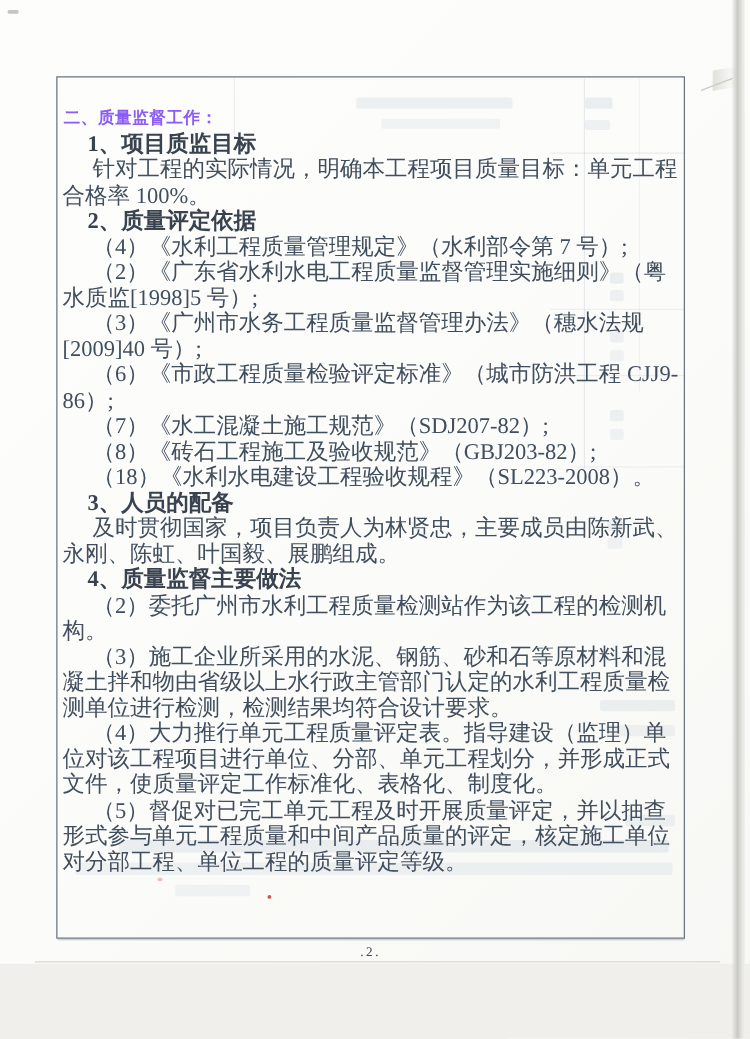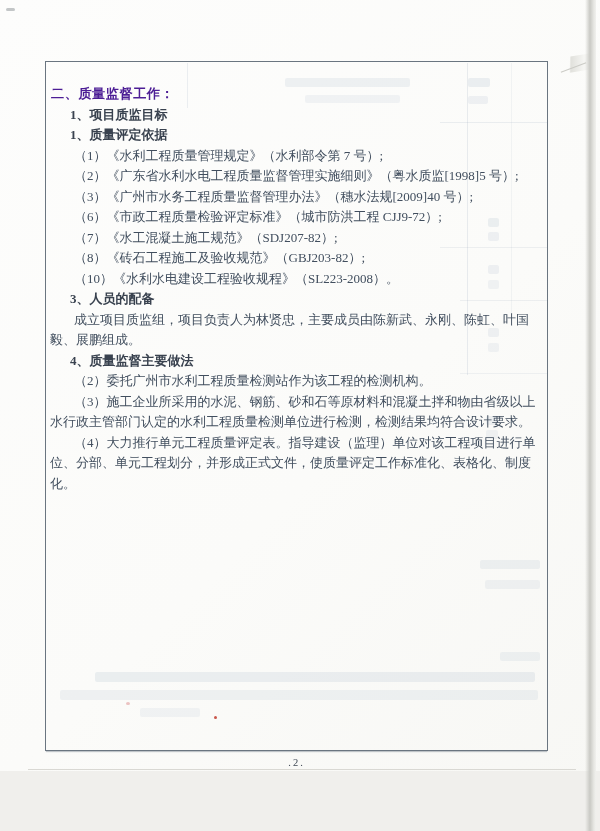--- a/index.html
+++ b/index.html
@@ -56,26 +56,26 @@
     position:absolute;left:45px;top:61px;width:503px;height:690px;
     border:1.5px solid #6a7580;box-sizing:border-box;
     box-shadow:0 2px 1px -1px rgba(120,130,142,.45);
     background:transparent;
   }
   .content{
     position:absolute;left:50px;top:84px;width:497px;
     color:#414e5e;
   }
   .content p{
-    margin:0;font-size:13px;line-height:20.5px;
+    margin:0;font-size:18px;line-height:20.5px;
     letter-spacing:0;
   }
   p.h1{
     font-family:"Liberation Sans","DejaVu Sans",sans-serif;
-    font-weight:bold;font-size:13.2px;color:#4c1d95;
+    font-weight:bold;font-size:13.2px;color:#8b5cf6;
     letter-spacing:.5px;margin-left:1px;
   }
   p.sub{
     font-weight:bold;color:#39424f;text-indent:20px;
   }
   p.body{
     text-indent:24px;
   }
   .pagenum{
     position:absolute;left:45px;top:757px;width:503px;
@@ -119,33 +119,35 @@
 <div class="ghost" style="left:140px;top:708px;width:60px;height:9px;opacity:.09"></div>
 
 <div class="speck-red"></div>
 <div class="speck-red2"></div>
 
 <div class="frame"></div>
 
 <div class="content">
   <p class="h1">二、质量监督工作：</p>
   <p class="sub">1、项目质监目标</p>
-  <p class="sub">1、质量评定依据</p>
-  <p class="body">（1）《水利工程质量管理规定》（水利部令第 7 号）;</p>
+  <p class="body">针对工程的实际情况，明确本工程项目质量目标：单元工程合格率 100%。</p>
+  <p class="sub">2、质量评定依据</p>
+  <p class="body">（4）《水利工程质量管理规定》（水利部令第 7 号）;</p>
   <p class="body">（2）《广东省水利水电工程质量监督管理实施细则》（粤水质监[1998]5 号）;</p>
   <p class="body">（3）《广州市水务工程质量监督管理办法》（穗水法规[2009]40 号）;</p>
-  <p class="body">（6）《市政工程质量检验评定标准》（城市防洪工程 CJJ9-72）;</p>
+  <p class="body">（6）《市政工程质量检验评定标准》（城市防洪工程 CJJ9-86）;</p>
   <p class="body">（7）《水工混凝土施工规范》（SDJ207-82）;</p>
   <p class="body">（8）《砖石工程施工及验收规范》（GBJ203-82）;</p>
-  <p class="body">（10）《水利水电建设工程验收规程》（SL223-2008）。</p>
+  <p class="body">（18）《水利水电建设工程验收规程》（SL223-2008）。</p>
   <p class="sub">3、人员的配备</p>
-  <p class="body">成立项目质监组，项目负责人为林贤忠，主要成员由陈新武、永刚、陈虹、叶国毅、展鹏组成。</p>
+  <p class="body">及时贯彻国家，项目负责人为林贤忠，主要成员由陈新武、永刚、陈虹、叶国毅、展鹏组成。</p>
   <p class="sub">4、质量监督主要做法</p>
   <p class="body">（2）委托广州市水利工程质量检测站作为该工程的检测机构。</p>
   <p class="body">（3）施工企业所采用的水泥、钢筋、砂和石等原材料和混凝土拌和物由省级以上水行政主管部门认定的水利工程质量检测单位进行检测，检测结果均符合设计要求。</p>
   <p class="body">（4）大力推行单元工程质量评定表。指导建设（监理）单位对该工程项目进行单位、分部、单元工程划分，并形成正式文件，使质量评定工作标准化、表格化、制度化。</p>
+  <p class="body">（5）督促对已完工单元工程及时开展质量评定，并以抽查形式参与单元工程质量和中间产品质量的评定，核定施工单位对分部工程、单位工程的质量评定等级。</p>
 </div>
 
 <div class="pagenum">.2.</div>
 
 <div class="under-edge"></div>
 <div class="bottom-shade"></div>
 <div class="edge-band"></div>
 
 </body></html>

